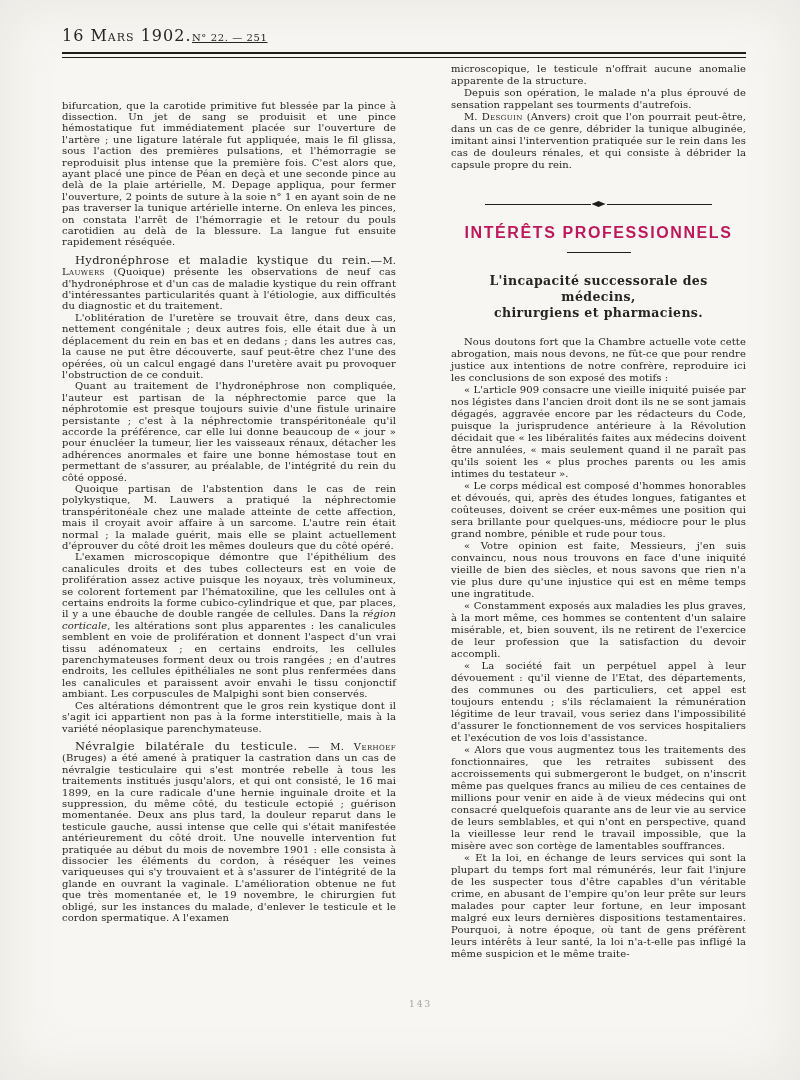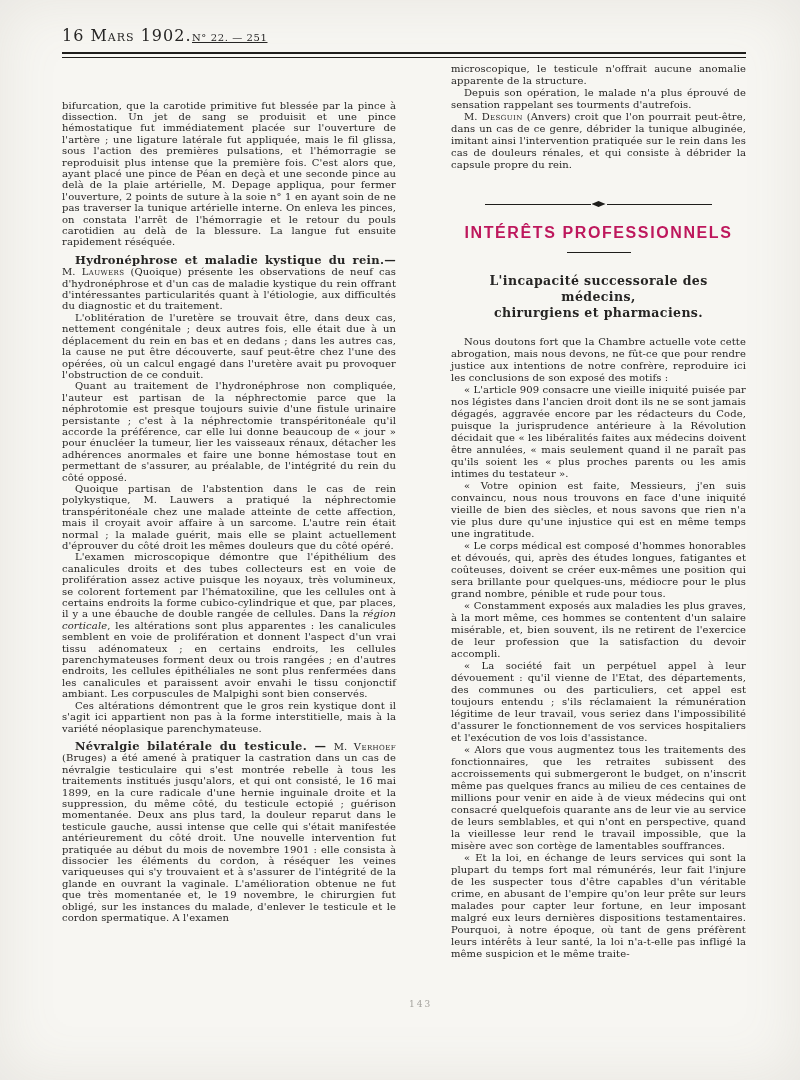--- a/index.html
+++ b/index.html
@@ -18,21 +18,21 @@
   
   .columns{display:flex;align-items:center;gap:16px;}
   .col{font-size:10px;text-align:justify;letter-spacing:0.1px;}
   .col.left{width:334px;padding-right:11px;line-height:11.4px;}
   .divider{width:1px;background:#33312e;}
   .col.right{flex:1;padding-left:11px;line-height:12px;}
 
   p{margin:0;text-indent:13px;}
   p.noindent{text-indent:0;}
   p.sect{margin-top:7px;}
-  .lead{font-weight:bold;font-size:11.5px;letter-spacing:0.3px;}
+  .lead{font-weight:normal;font-size:11.5px;letter-spacing:0.3px;}
   .sc{font-variant:small-caps;letter-spacing:0.4px;}
   .it{font-style:italic;}
   sup{font-size:7px;vertical-align:super;line-height:0;}
 
   
   .ornament{display:flex;align-items:center;margin:30px 34px 0 34px;}
   .ornament .oline{flex:1;height:1px;background:#1e1d1b;}
   .diamond{width:14px;height:6px;margin:0 1px;background:#1e1d1b;
            clip-path:polygon(50% 0,100% 50%,50% 100%,0 50%);}
 
@@ -88,22 +88,22 @@
         <div class="short-rule"></div>
 
         <h3 class="article-title">
           <span style="display:block">L'incapacité successorale des médecins,</span>
           <span style="display:block">chirurgiens et pharmaciens.</span>
         </h3>
 
         <div class="article-body">
           <p>Nous doutons fort que la Chambre actuelle vote cette abrogation, mais nous devons, ne fût-ce que pour rendre justice aux intentions de notre confrère, reproduire ici les conclusions de son exposé des motifs :</p>
           <p>« L'article 909 consacre une vieille iniquité puisée par nos légistes dans l'ancien droit dont ils ne se sont jamais dégagés, aggravée encore par les rédacteurs du Code, puisque la jurisprudence antérieure à la Révolution décidait que « les libéralités faites aux médecins doivent être annulées, « mais seulement quand il ne paraît pas qu'ils soient les « plus proches parents ou les amis intimes du testateur ».</p>
+          <p>« Le corps médical est composé d'hommes honorables et dévoués, qui, après des études longues, fatigantes et coûteuses, doivent se créer eux-mêmes une position qui sera brillante pour quelques-uns, médiocre pour le plus grand nombre, pénible et rude pour tous.</p>
           <p>« Votre opinion est faite, Messieurs, j'en suis convaincu, nous nous trouvons en face d'une iniquité vieille de bien des siècles, et nous savons que rien n'a vie plus dure qu'une injustice qui est en même temps une ingratitude.</p>
-          <p>« Le corps médical est composé d'hommes honorables et dévoués, qui, après des études longues, fatigantes et coûteuses, doivent se créer eux-mêmes une position qui sera brillante pour quelques-uns, médiocre pour le plus grand nombre, pénible et rude pour tous.</p>
           <p>« Constamment exposés aux maladies les plus graves, à la mort même, ces hommes se contentent d'un salaire misérable, et, bien souvent, ils ne retirent de l'exercice de leur profession que la satisfaction du devoir accompli.</p>
           <p>« La société fait un perpétuel appel à leur dévouement : qu'il vienne de l'Etat, des départements, des communes ou des particuliers, cet appel est toujours entendu ; s'ils réclamaient la rémunération légitime de leur travail, vous seriez dans l'impossibilité d'assurer le fonctionnement de vos services hospitaliers et l'exécution de vos lois d'assistance.</p>
           <p>« Alors que vous augmentez tous les traitements des fonctionnaires, que les retraites subissent des accroissements qui submergeront le budget, on n'inscrit même pas quelques francs au milieu de ces centaines de millions pour venir en aide à de vieux médecins qui ont consacré quelquefois quarante ans de leur vie au service de leurs semblables, et qui n'ont en perspective, quand la vieillesse leur rend le travail impossible, que la misère avec son cortège de lamentables souffrances.</p>
           <p>« Et la loi, en échange de leurs services qui sont la plupart du temps fort mal rémunérés, leur fait l'injure de les suspecter tous d'être capables d'un véritable crime, en abusant de l'empire qu'on leur prête sur leurs malades pour capter leur fortune, en leur imposant malgré eux leurs dernières dispositions testamentaires. Pourquoi, à notre époque, où tant de gens préfèrent leurs intérêts à leur santé, la loi n'a-t-elle pas infligé la même suspicion et le même traite-</p>
         </div>
       </div>
 
     </div>
   </div>
 

